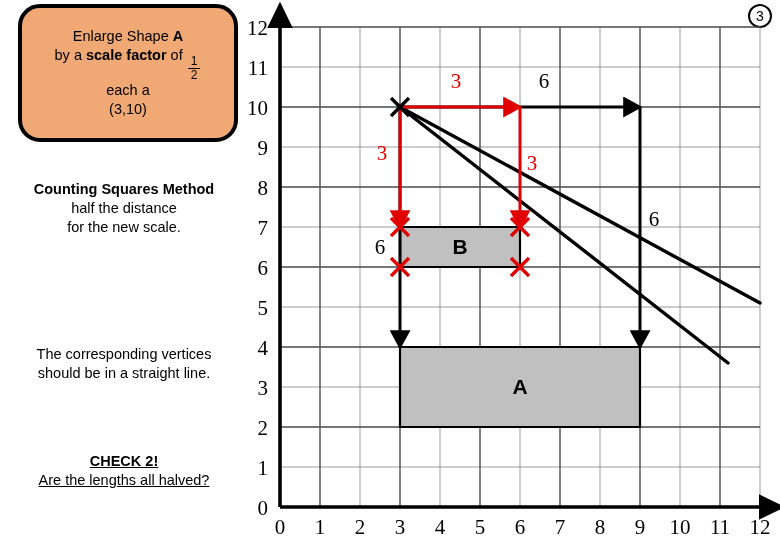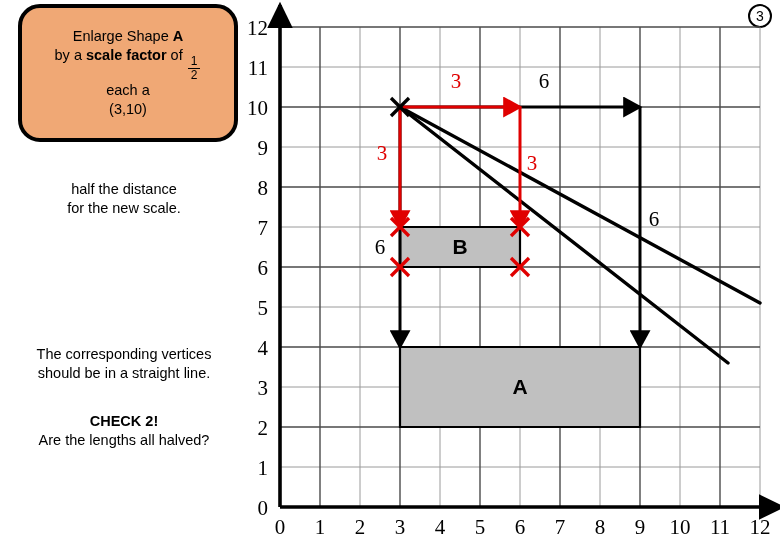--- a/index.html
+++ b/index.html
@@ -58,21 +58,21 @@
   .left-text {
     position: absolute;
     left: 0px;
     width: 248px;
     text-align: center;
     font-size: 14.5px;
     line-height: 1.30;
   }
   #method-block  { top: 180px; }
   #check1-block  { top: 345px; }
-  #check2-block  { top: 412px; }
+  #check2-block  { top: 452px; text-decoration: underline; }
   .left-text .hd { font-weight: bold; display: block; }
   .left-text .bd { display: block; }
 
   
   #slide-number {
     position: absolute;
     right: 8px;
     top: 4px;
     width: 24px;
     height: 24px;
@@ -124,20 +124,21 @@
     <span>by a </span><span class="bold">scale factor</span><span> of </span><span class="frac">
         <span class="num">1</span>
         <span class="den">2</span>
       </span>
   </span>
   <span class="ln">each a</span>
   <span class="ln">(3,10)</span>
 </div>
 
 <div class="left-text" id="method-block">
+  <span class="hd">Counting Squares Method</span>
   <span class="bd">half the distance</span>
   <span class="bd">for the new scale.</span>
 </div>
 
 <div class="left-text" id="check1-block">
   <span class="bd">The corresponding vertices</span>
   <span class="bd">should be in a straight line.</span>
 </div>
 
 <div class="left-text" id="check2-block">

